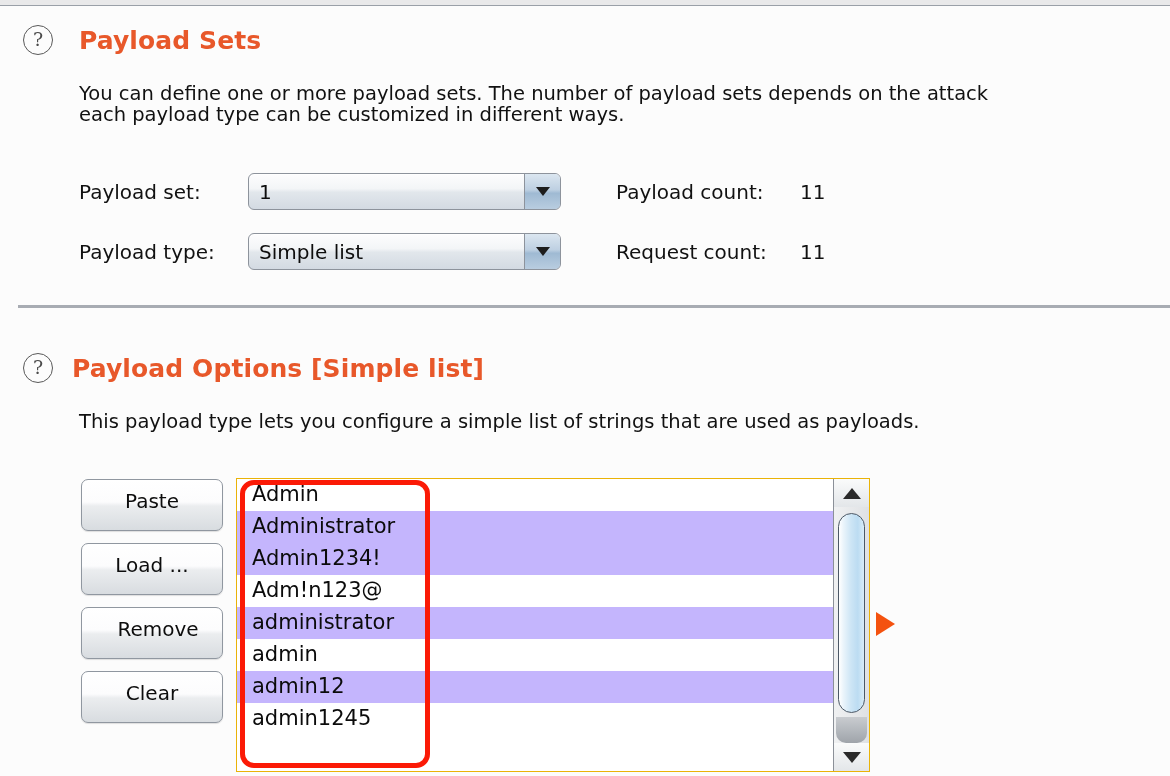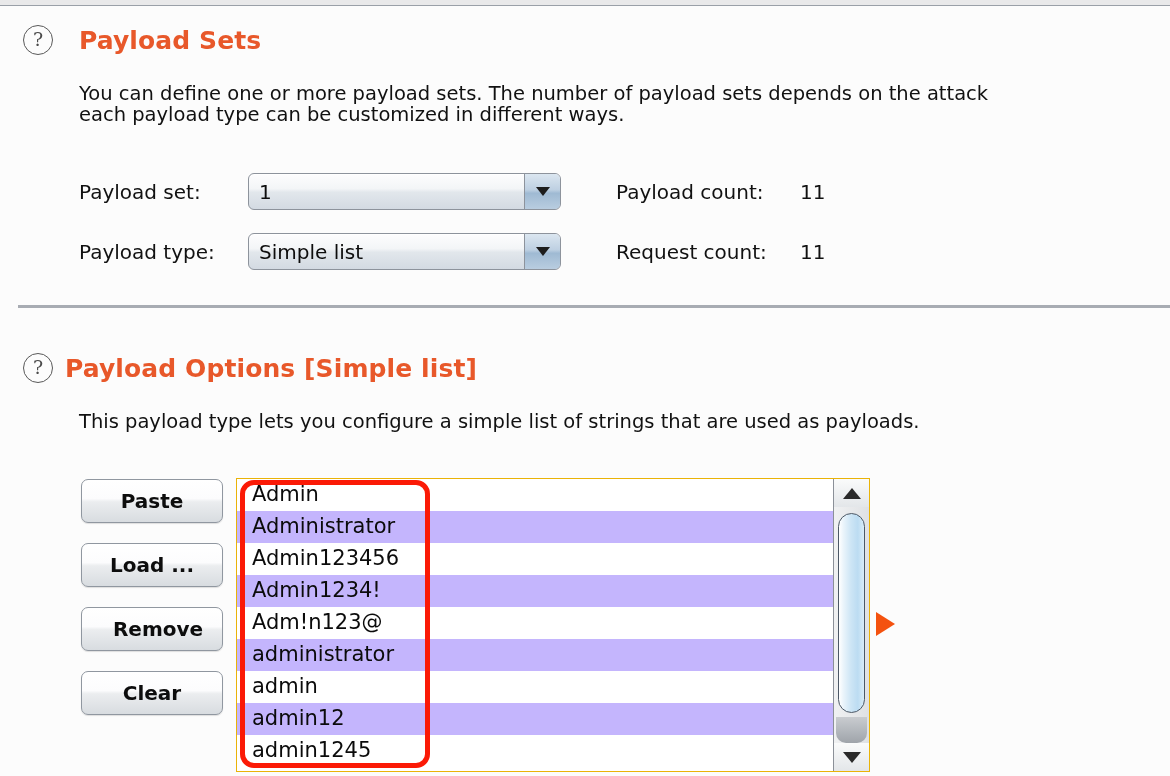--- a/index.html
+++ b/index.html
@@ -108,31 +108,30 @@
     width: 0; height: 0;
     border-left: 7px solid transparent;
     border-right: 7px solid transparent;
     border-top: 9px solid #1d1d1d;
   }
 
   
   .btn {
     position: absolute;
     left: 81px;
-    width: 142px; height: 44px;
+    width: 142px; height: 52px;
     border: 1px solid #9097a0;
     border-radius: 7px;
     background: linear-gradient(to bottom, #ffffff 0%, #fcfcfd 44%, #ebedef 52%, #d8dce0 100%);
     box-shadow: 0 1px 1px rgba(0,0,0,0.12), inset 0 1px 0 #ffffff;
     color: #0d0d0d;
     font-size: 20px;
     line-height: 42px;
     text-align: center;
     white-space: nowrap;
-    font-weight: bold;
   }
 
   
   .listbox {
     position: absolute;
     left: 236px; top: 478px;
     width: 634px; height: 294px;
     border: 1px solid #eab308;
     background: #ffffff;
     overflow: hidden;
@@ -251,34 +250,33 @@
     </div>
   </div>
 
   <div class="count-label" style="left:616px; top:240px;">Request count:</div>
   <div class="count-label" style="left:800px; top:240px;">11</div>
 
   <div class="divider"></div>
 
   <div class="help-icon" style="left:23px; top:353px;">?</div>
 
-  <div class="sect-title" style="left:65px; top:354px;">Payload Options [Simple list]</div>
+  <div class="sect-title" style="left:72px; top:354px;">Payload Options [Simple list]</div>
 
   <div class="body-text" style="left:79px; top:407px;">This payload type lets you configure a simple list of strings that are used as payloads.</div>
 
   <div class="btn" style="top:479px;">Paste</div>
   <div class="btn" style="top:543px;">Load ...</div>
   <div class="btn" style="top:607px;padding-left:12px;">Remove</div>
   <div class="btn" style="top:671px;">Clear</div>
 
   <div class="listbox">
     <div class="rows">
       <div class="row">Admin</div>
       <div class="row alt">Administrator</div>
-      <div class="row">Admin123456</div>
       <div class="row alt">Admin1234!</div>
       <div class="row">Adm!n123@</div>
       <div class="row alt">administrator</div>
       <div class="row">admin</div>
       <div class="row alt">admin12</div>
       <div class="row">admin1245</div>
     </div>
 
     <div class="scrollbar">
       <div class="sb-btn up">

